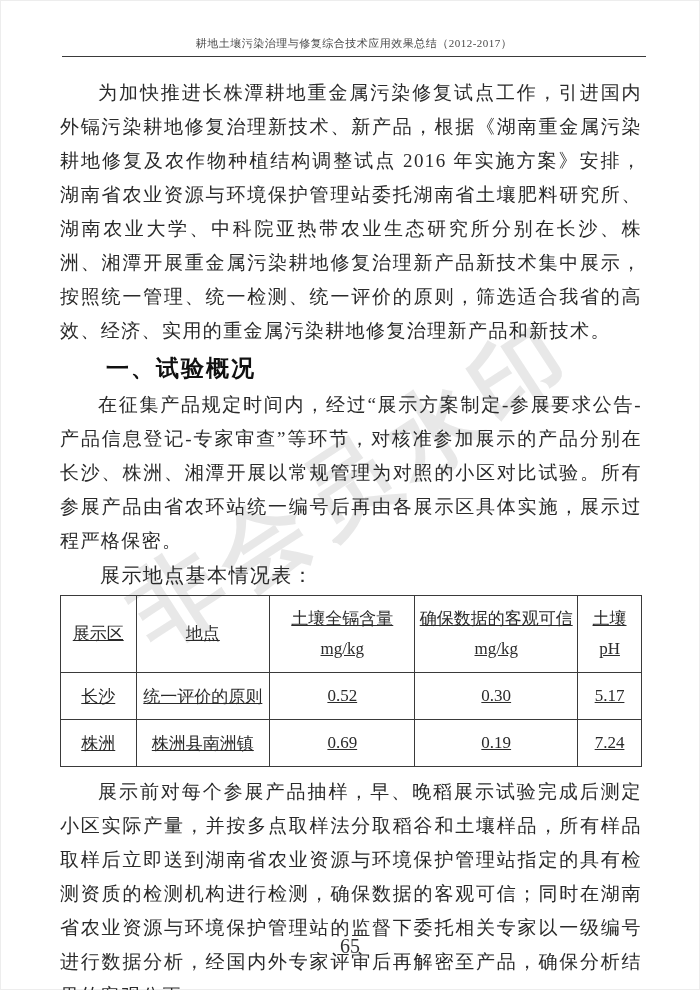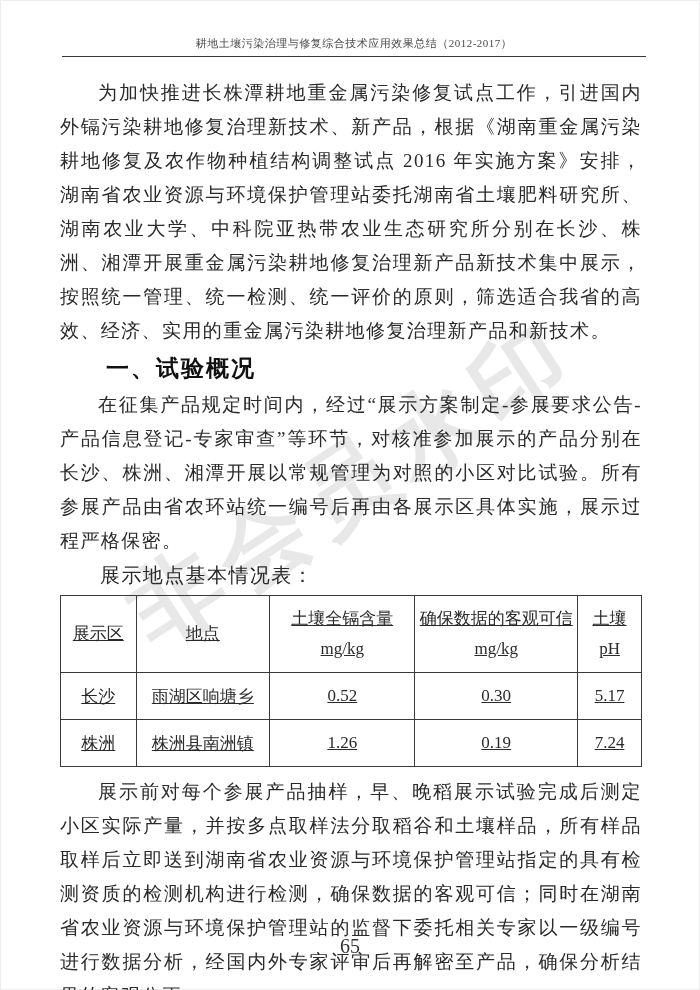--- a/index.html
+++ b/index.html
@@ -100,29 +100,29 @@
           </th>
           <th class="hdr-two-line">
             <span>土壤</span>
             <span>pH</span>
           </th>
         </tr>
       </thead>
       <tbody>
         <tr>
           <td>长沙</td>
-          <td>雨湖区响塘乡</td>
+          <td>统一评价的原则</td>
           <td>0.52</td>
           <td>0.30</td>
           <td>5.17</td>
         </tr>
         <tr>
           <td>株洲</td>
           <td>株洲县南洲镇</td>
-          <td>1.26</td>
+          <td>0.69</td>
           <td>0.19</td>
           <td>7.24</td>
         </tr>
       </tbody>
     </table>
 
     <p class="body-par" style="margin-top:8px;">展示前对每个参展产品抽样，早、晚稻展示试验完成后测定小区实际产量，并按多点取样法分取稻谷和土壤样品，所有样品取样后立即送到湖南省农业资源与环境保护管理站指定的具有检测资质的检测机构进行检测，确保数据的客观可信；同时在湖南省农业资源与环境保护管理站的监督下委托相关专家以一级编号进行数据分析，经国内外专家评审后再解密至产品，确保分析结果的客观公正。</p>
 
   </div>
 

